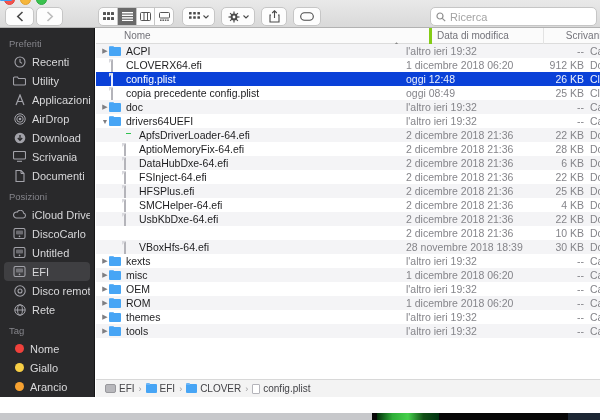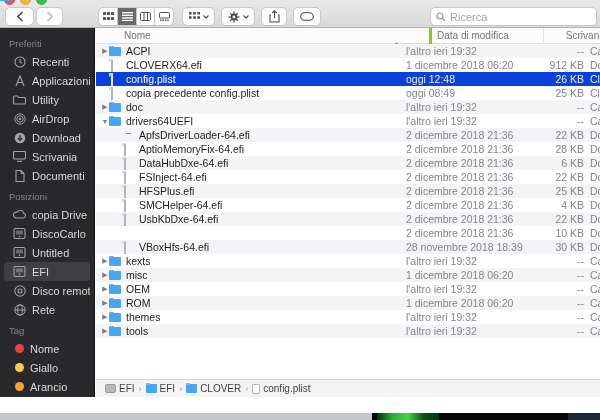--- a/index.html
+++ b/index.html
@@ -244,33 +244,33 @@
         <span class="ic">
           <svg width="12" height="12" viewBox="0 0 12 12">
             <circle cx="6" cy="6" r="5" fill="none" stroke="currentColor" stroke-width="1.1"></circle>
             <path d="M6 3 V6 L8 7.4" fill="none" stroke="currentColor" stroke-width="1.1"></path>
           </svg>
         </span>
         <span class="lb">Recenti</span>
       </div>
       <div class="sb-item">
         <span class="ic">
+          <svg width="13" height="10" viewBox="0 0 13 10">
+            <path d="M0.5 2 a1 1 0 0 1 1-1 h3 l1 1.5 h6 a1 1 0 0 1 1 1 v4.5 a1 1 0 0 1-1 1 h-10 a1 1 0 0 1-1-1 z" fill="none" stroke="currentColor" stroke-width="1.1"></path>
+          </svg>
+        </span>
+        <span class="lb">Utility</span>
+      </div>
+      <div class="sb-item">
+        <span class="ic">
           <svg width="12" height="12" viewBox="0 0 12 12">
             <path d="M2 11 L6 1 L10 11 M3.6 7.5 H8.4" fill="none" stroke="currentColor" stroke-width="1.2"></path>
           </svg>
         </span>
         <span class="lb">Applicazioni</span>
-      </div>
-      <div class="sb-item">
-        <span class="ic">
-          <svg width="13" height="10" viewBox="0 0 13 10">
-            <path d="M0.5 2 a1 1 0 0 1 1-1 h3 l1 1.5 h6 a1 1 0 0 1 1 1 v4.5 a1 1 0 0 1-1 1 h-10 a1 1 0 0 1-1-1 z" fill="none" stroke="currentColor" stroke-width="1.1"></path>
-          </svg>
-        </span>
-        <span class="lb">Utility</span>
       </div>
       <div class="sb-item">
         <span class="ic">
           <svg width="12" height="12" viewBox="0 0 12 12">
             <circle cx="6" cy="6" r="1.3" fill="currentColor"></circle>
             <circle cx="6" cy="6" r="3.2" fill="none" stroke="currentColor" stroke-width="1"></circle>
             <circle cx="6" cy="6" r="5.2" fill="none" stroke="currentColor" stroke-width="1"></circle>
           </svg>
         </span>
         <span class="lb">AirDrop</span>
@@ -302,21 +302,21 @@
         </span>
         <span class="lb">Documenti</span>
       </div>
       <div class="sb-head">Posizioni</div>
       <div class="sb-item">
         <span class="ic">
           <svg width="13" height="9" viewBox="0 0 13 9">
             <path d="M3.5 8 a3 3 0 1 1 0.8-5.9 a3.4 3.4 0 0 1 6.4 1.2 a2.4 2.4 0 0 1-0.4 4.7 z" fill="none" stroke="currentColor" stroke-width="1.1"></path>
           </svg>
         </span>
-        <span class="lb">copia Drive</span>
+        <span class="lb">iCloud Drive</span>
       </div>
       <div class="sb-item">
         <span class="ic">
           <svg width="13" height="11" viewBox="0 0 13 11">
             <rect x="1" y="0.5" width="11" height="10" rx="1.5" fill="none" stroke="currentColor" stroke-width="1.1"></rect>
             <rect x="3" y="2.5" width="7" height="4" rx="0.8" fill="currentColor" opacity="0.55"></rect>
             <circle cx="6.5" cy="8.4" r="0.8" fill="currentColor"></circle>
           </svg>
         </span>
         <span class="lb">DiscoCarlo</span>

